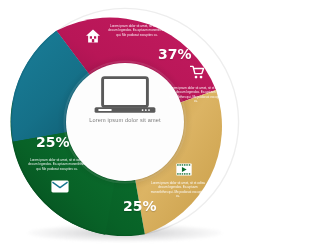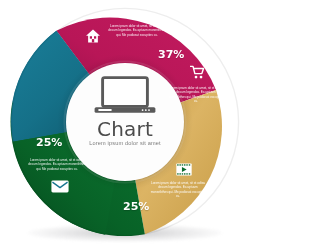--- a/index.html
+++ b/index.html
@@ -45,21 +45,21 @@
     font-family:"DejaVu Sans", sans-serif;
   }
   .hub-sub{
     font-size:5.6px;line-height:7px;color:#7d7d7d;letter-spacing:0.15px;
     margin-top:1px;white-space:nowrap;
   }
 
   
   .seg-label{position:absolute;color:#ffffff;}
   .pct{
-    font-weight:bold;font-size:11px;line-height:15px;
+    font-weight:bold;font-size:14px;line-height:15px;
     text-shadow:0 1px 1px rgba(0,0,0,0.18);
     font-family:"DejaVu Sans", sans-serif;
   }
   .blurb{
     font-size:3.1px;line-height:4.4px;
     color:rgba(255,255,255,0.92);
     width:56px;
   }
   .ico{display:block;}
 
@@ -147,21 +147,20 @@
     <div class="hub-inner">
       <svg class="laptop" viewBox="0 0 80 50">
         <rect x="12" y="2" width="56" height="36" rx="2.5" ry="2.5" fill="#ffffff" stroke="#5a5a5a" stroke-width="3.6"></rect>
         <rect x="17.5" y="7.5" width="45" height="25" fill="#ffffff"></rect>
         <rect x="2" y="39" width="76" height="7" rx="2" ry="2" fill="#5a5a5a"></rect>
         <rect x="6.5" y="41.4" width="17" height="2.4" rx="1.2" fill="#ffffff"></rect>
         <circle cx="62" cy="42.6" r="1.15" fill="#ffffff"></circle>
         <circle cx="66" cy="42.6" r="1.15" fill="#ffffff"></circle>
         <circle cx="70" cy="42.6" r="1.15" fill="#ffffff"></circle>
       </svg>
-      <div class="hub-title">Chart</div>
       <div class="hub-sub">Lorem ipsum dolor sit amet</div>
     </div>
   </div>
 
   <svg id="g-home" class="seg-label ico" viewBox="0 0 24 24">
     <path d="M12 2.2 L22.4 11.6 h-3.1 V21.6 H4.7 V11.6 H1.6 Z" fill="#ffffff"></path>
     <rect x="7.2" y="12.4" width="3.3" height="3.6" fill="#b81657"></rect>
     <rect x="13.5" y="12.4" width="3.3" height="3.6" fill="#b81657"></rect>
     <rect x="10.3" y="16.6" width="3.5" height="5.0" fill="#b81657"></rect>
   </svg>

